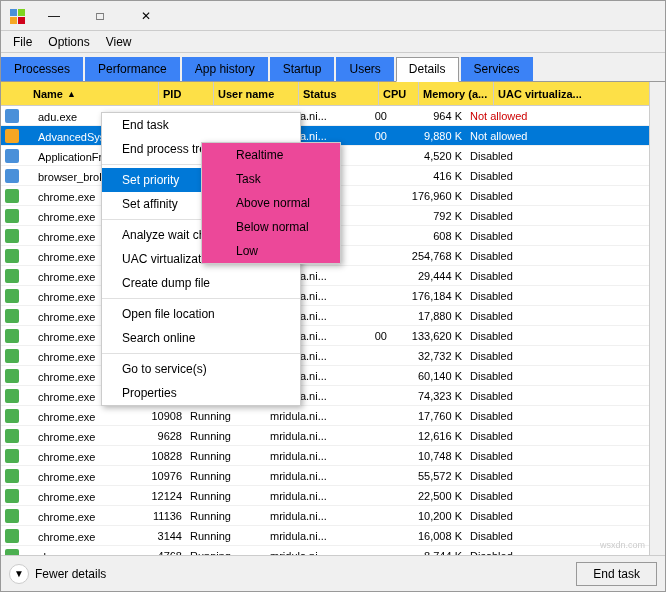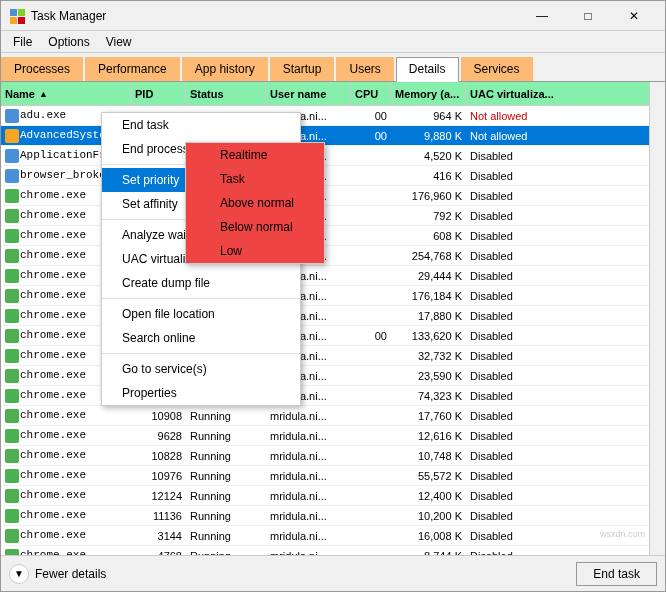--- a/index.html
+++ b/index.html
@@ -81,45 +81,46 @@
       border-bottom: 1px solid #999;
       padding-top: 4px;
     }
 
     .tab {
       padding: 4px 12px;
       font-size: 12px;
       cursor: pointer;
       border: 1px solid transparent;
       margin-right: 2px;
-      background: #fdba74;
+      background: #3b82f6;
     }
 
     .tab.active {
       background: white;
       border: 1px solid #999;
       border-bottom: 1px solid white;
       margin-bottom: -1px;
       z-index: 1;
     }
 
     
     .table-container {
       flex: 1;
       background: white;
       overflow: hidden;
       position: relative;
     }
 
     .table-header {
       display: flex;
-      background: #86efac;
+      background: #fde047;
       border-bottom: 1px solid #ccc;
       height: 24px;
       align-items: center;
+      padding-left: 28px;
     }
 
     .th {
       padding: 0 4px;
       font-size: 11px;
       font-weight: bold;
       border-right: 1px solid #ccc;
       white-space: nowrap;
       overflow: hidden;
       height: 100%;
@@ -149,21 +150,21 @@
     .tr.highlighted { background: #0078d7; color: white; }
 
     .td {
       padding: 0 4px;
       font-size: 11px;
       white-space: nowrap;
       overflow: hidden;
       text-overflow: ellipsis;
     }
 
-    .td-name { width: 130px; display: flex; align-items: flex-start; gap: 1px; font-family: Liberation Mono, monospace; }
+    .td-name { width: 130px; display: flex; align-items: flex-end; gap: 19px; }
     .td-pid { width: 55px; text-align: right; }
     .td-status { width: 80px; }
     .td-username { width: 85px; }
     .td-cpu { width: 40px; text-align: right; }
     .td-memory { width: 75px; text-align: right; }
     .td-uac { width: 100px; flex: 1; }
 
     .not-allowed { color: #cc0000; }
 
     
@@ -195,22 +196,22 @@
     .ctx-separator {
       height: 1px;
       background: #e0e0e0;
       margin: 3px 0;
     }
 
     
     .submenu {
       position: absolute;
       top: 60px;
-      left: 184px;
-      background: #ef4444;
+      left: 200px;
+      background: #ec4899;
       border: 1px solid #ccc;
       box-shadow: 2px 2px 6px rgba(0,0,0,0.3);
       z-index: 200;
       min-width: 140px;
     }
 
     .sub-item {
       padding: 5px 20px;
       font-size: 12px;
       cursor: pointer;
@@ -284,41 +285,40 @@
       right: 0;
       top: 0;
       width: 16px;
       height: 100%;
       background: #f0f0f0;
       border-left: 1px solid #ccc;
     }
 
     .watermark {
       position: absolute;
-      bottom: 16px;
+      bottom: 5px;
       right: 20px;
       font-size: 9px;
       color: #ccc;
     }
   </style>
 </head>
 <body>
 
 <div class="window">
 
   <div class="title-bar">
     <div class="title-bar-icon">
       <svg width="16" height="16" viewBox="0 0 16 16">
         <rect width="7" height="7" x="1" y="1" fill="#4a90d9"></rect>
         <rect width="7" height="7" x="9" y="1" fill="#7ed321"></rect>
         <rect width="7" height="7" x="1" y="9" fill="#f5a623"></rect>
         <rect width="7" height="7" x="9" y="9" fill="#d0021b"></rect>
       </svg>
     </div>
-    <span class="title-bar-text">Task Manager</span>
     <div class="title-bar-controls">
       <button class="title-bar-btn">—</button>
       <button class="title-bar-btn">□</button>
       <button class="title-bar-btn close">✕</button>
     </div>
   </div>
 
   <div class="menu-bar">
     <span class="menu-item">File</span>
     <span class="menu-item">Options</span>
@@ -338,25 +338,25 @@
   <div class="table-container">
 
     <div class="table-header">
       <div class="th th-name">
         <span>Name</span>
         <span style="margin-left:4px;font-size:9px;">▲</span>
       </div>
       <div class="th th-pid">
         <span>PID</span>
       </div>
+      <div class="th th-username">
+        <span>User name</span>
+      </div>
       <div class="th th-status">
         <span>Status</span>
-      </div>
-      <div class="th th-username">
-        <span>User name</span>
       </div>
       <div class="th th-cpu">
         <span>CPU</span>
       </div>
       <div class="th th-memory">
         <span>Memory (a...</span>
       </div>
       <div class="th th-uac">
         <span>UAC virtualiza...</span>
       </div>
@@ -521,21 +521,21 @@
     </div>
         <div class="tr">
       <div class="td td-name">
         <div style="width:14px;height:14px;border-radius:2px;background:#4caf50;flex-shrink:0;"></div>
         <span style="overflow:hidden;text-overflow:ellipsis;">chrome.exe</span>
       </div>
       <div class="td td-pid"></div>
       <div class="td td-status">Running</div>
       <div class="td td-username">mridula.ni...</div>
       <div class="td td-cpu"></div>
-      <div class="td td-memory">23,590 K</div>
+      <div class="td td-memory">60,140 K</div>
       <div class="td td-uac ">Disabled</div>
     </div>
         <div class="tr">
       <div class="td td-name">
         <div style="width:14px;height:14px;border-radius:2px;background:#4caf50;flex-shrink:0;"></div>
         <span style="overflow:hidden;text-overflow:ellipsis;">chrome.exe</span>
       </div>
       <div class="td td-pid"></div>
       <div class="td td-status">Running</div>
       <div class="td td-username">mridula.ni...</div>
@@ -593,21 +593,21 @@
     </div>
         <div class="tr">
       <div class="td td-name">
         <div style="width:14px;height:14px;border-radius:2px;background:#4caf50;flex-shrink:0;"></div>
         <span style="overflow:hidden;text-overflow:ellipsis;">chrome.exe</span>
       </div>
       <div class="td td-pid">12124</div>
       <div class="td td-status">Running</div>
       <div class="td td-username">mridula.ni...</div>
       <div class="td td-cpu"></div>
-      <div class="td td-memory">12,400 K</div>
+      <div class="td td-memory">22,500 K</div>
       <div class="td td-uac ">Disabled</div>
     </div>
         <div class="tr">
       <div class="td td-name">
         <div style="width:14px;height:14px;border-radius:2px;background:#4caf50;flex-shrink:0;"></div>
         <span style="overflow:hidden;text-overflow:ellipsis;">chrome.exe</span>
       </div>
       <div class="td td-pid">11136</div>
       <div class="td td-status">Running</div>
       <div class="td td-username">mridula.ni...</div>

